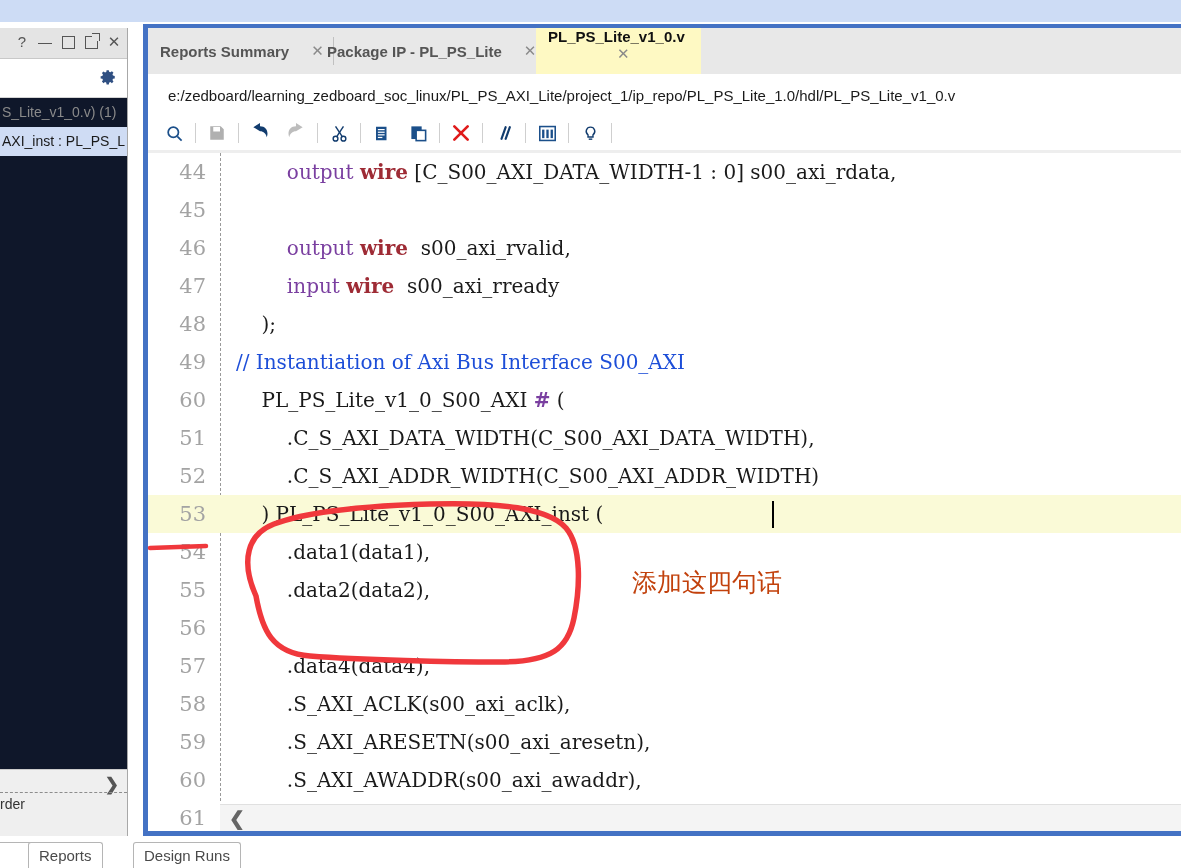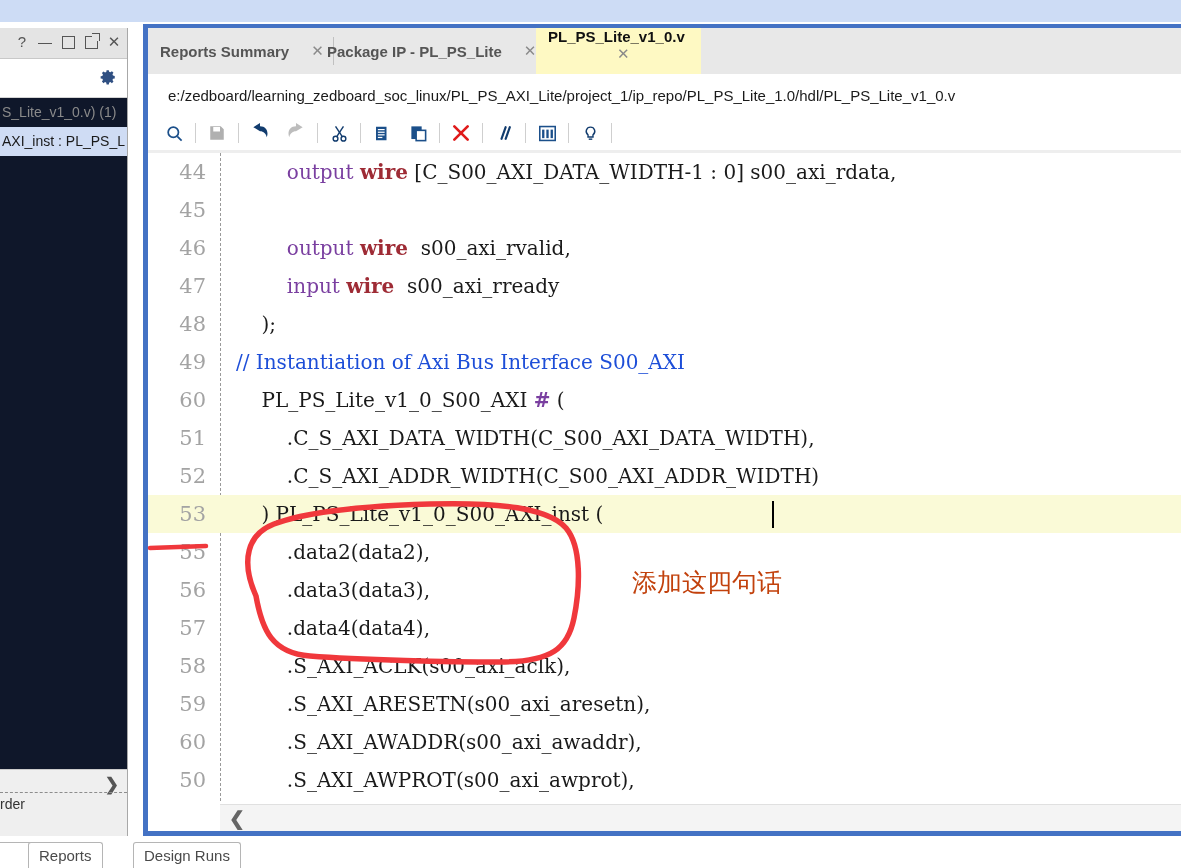--- a/index.html
+++ b/index.html
@@ -385,45 +385,48 @@
           <div class="crow">
             <span class="lnum">52</span>
             <span class="ctext"><span style="white-space: pre;">        .C_S_AXI_ADDR_WIDTH(C_S00_AXI_ADDR_WIDTH)</span></span>
           </div>
           <div class="crow hl">
             <span class="lnum">53</span>
             <span class="ctext"><span style="white-space: pre;">    ) PL_PS_Lite_v1_0_S00_AXI_inst (</span></span>
             <span class="caret"></span>
           </div>
           <div class="crow">
+            <span class="lnum">54</span>
+            <span class="ctext"><span style="white-space: pre;">        .data1(data1),</span></span>
+          </div>
+          <div class="crow">
             <span class="lnum">55</span>
             <span class="ctext"><span style="white-space: pre;">        .data2(data2),</span></span>
           </div>
           <div class="crow">
             <span class="lnum">56</span>
-            <span class="ctext"><span style="white-space: pre;">        .data3(data3),</span></span>
           </div>
           <div class="crow">
             <span class="lnum">57</span>
             <span class="ctext"><span style="white-space: pre;">        .data4(data4),</span></span>
           </div>
           <div class="crow">
             <span class="lnum">58</span>
             <span class="ctext"><span style="white-space: pre;">        .S_AXI_ACLK(s00_axi_aclk),</span></span>
           </div>
           <div class="crow">
             <span class="lnum">59</span>
             <span class="ctext"><span style="white-space: pre; margin-top: 44px;">        .S_AXI_ARESETN(s00_axi_aresetn),</span></span>
           </div>
           <div class="crow">
             <span class="lnum">60</span>
             <span class="ctext"><span style="white-space: pre;">        .S_AXI_AWADDR(s00_axi_awaddr),</span></span>
           </div>
           <div class="crow">
-            <span class="lnum">50</span>
+            <span class="lnum">61</span>
             <span class="ctext"><span style="white-space: pre;">        .S_AXI_AWPROT(s00_axi_awprot),</span></span>
           </div>
         </div>
       <div class="hscroll">
         <div class="hsarrow">❮</div>
       </div>
     </div>
   </div>
 
   <div class="annot">

